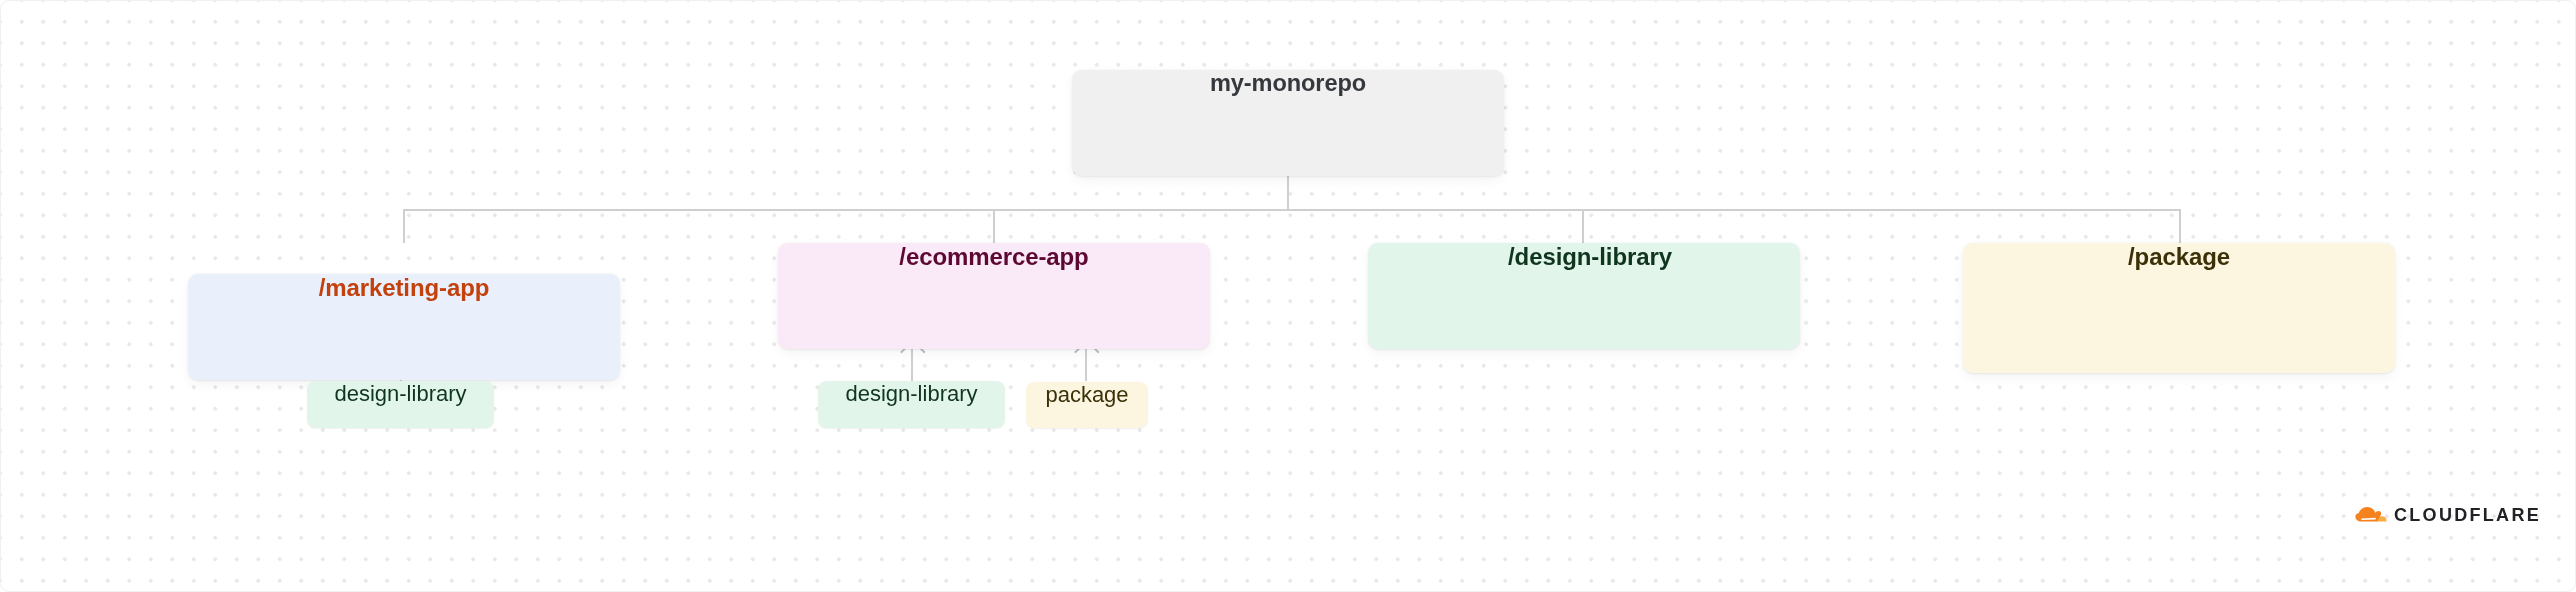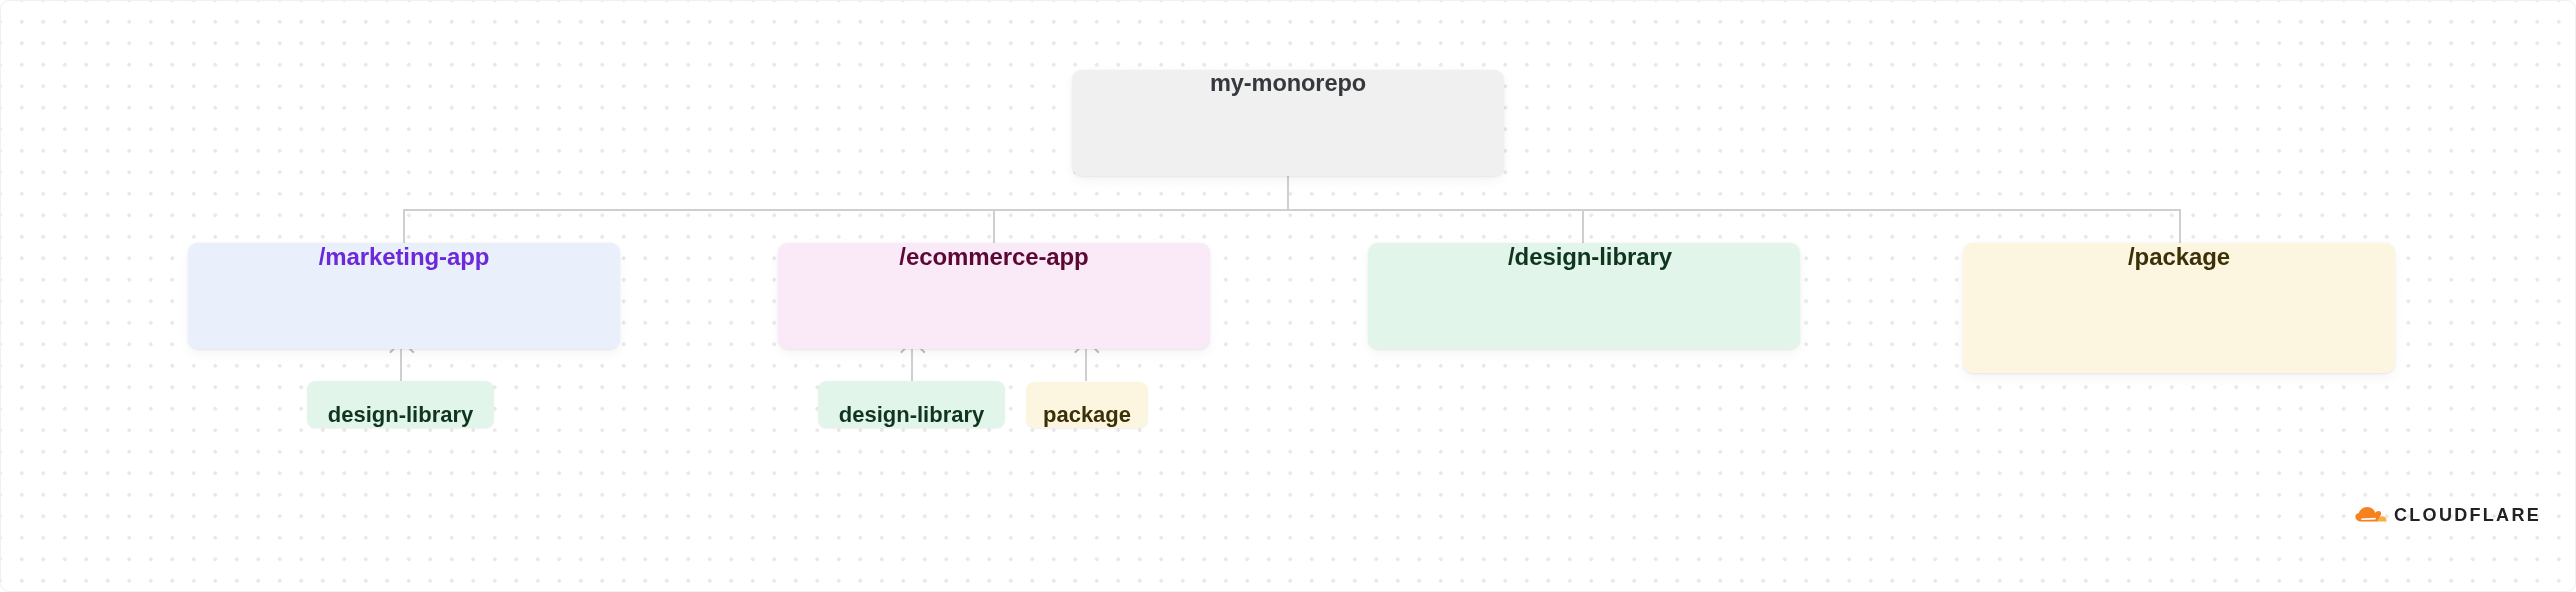--- a/index.html
+++ b/index.html
@@ -44,33 +44,33 @@
     font-weight:bold;
     letter-spacing:-0.1px;
     box-shadow:0 0.7px 2.1px rgba(20,20,30,0.07), 0 4.3px 11.4px rgba(20,20,30,0.045);
   }
   .node-root{
     background:#f0f0f0;
     color:#35383d;
     font-size:23.6px;
   }
   .node-app{font-size:24px;}
-  .node-blue{background:#e9effb;color:#6d28d9;}
+  .node-blue{background:#e9effb;color:#c2410c;margin-top:31px;}
   .node-pink{background:#fae9f7;color:#5c0833;}
   .node-green{background:#e2f5ea;color:#10351f;padding-left:12px;}
   .node-cream{background:#fcf6e1;color:#3c3008;}
 
   
   .tag{
     position:absolute;
     box-sizing:border-box;
-    display:flex;align-items:flex-end;justify-content:center;
+    display:flex;align-items:flex-start;justify-content:center;
     border-radius:8.6px;
     font-size:22px;
-    font-weight:bold;
+    font-weight:normal;
     box-shadow:0 0.7px 1.4px rgba(20,20,30,0.06);
   }
   .tag-green{background:#e2f5ea;color:#10351f;}
   .tag-cream{background:#fcf6e1;color:#3c3008;}
 
   
   #cf-logo{
     position:absolute;
     left:2354px;top:492px;
     width:186px;height:44px;

